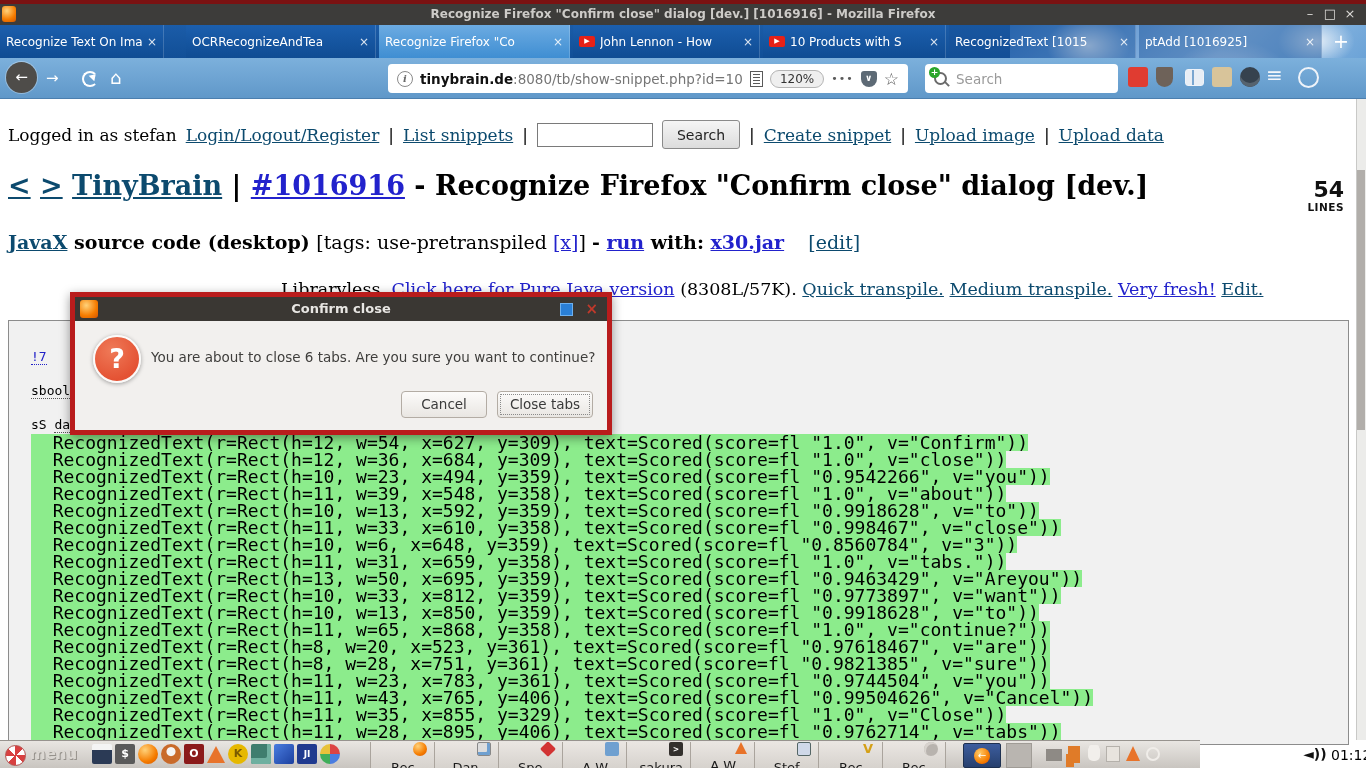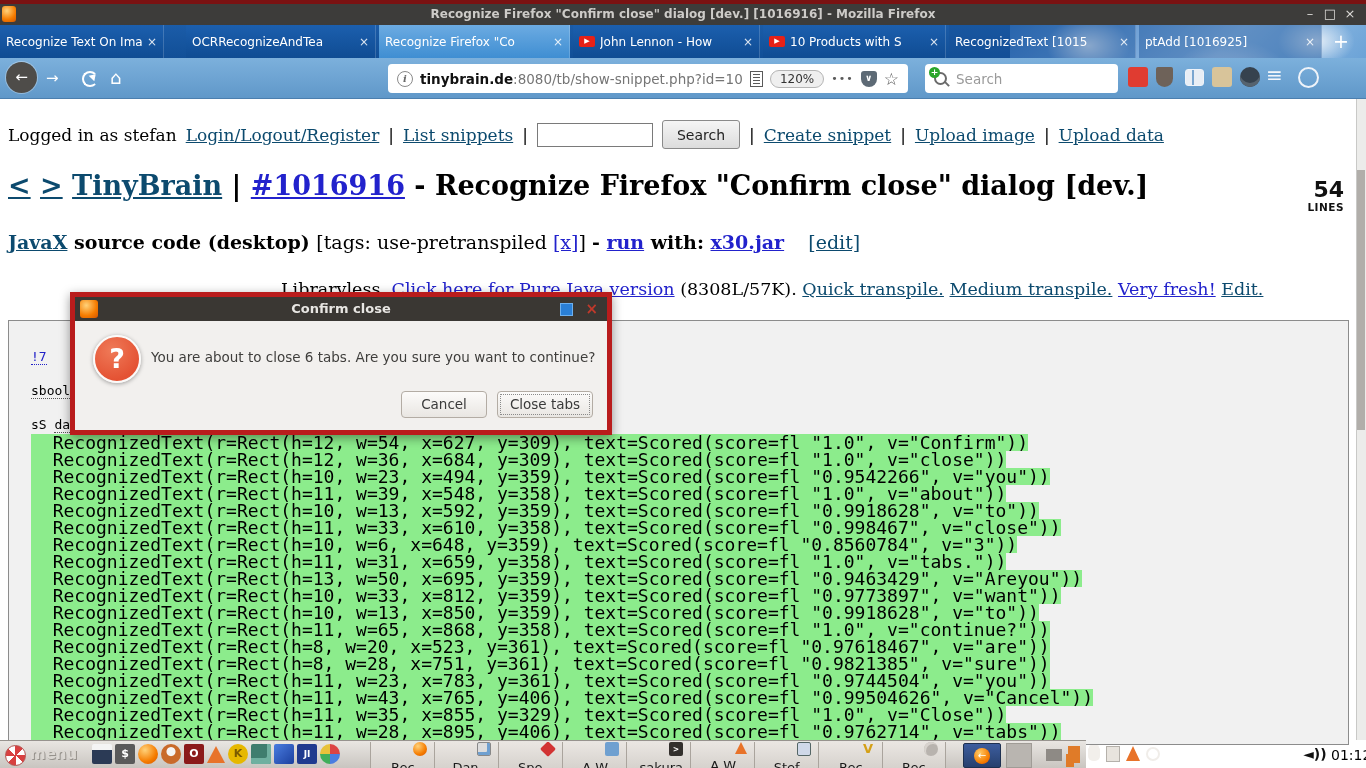--- a/index.html
+++ b/index.html
@@ -124,21 +124,21 @@
            border:2px solid #fbfaf9;box-shadow:0 1px 4px rgba(0,0,0,.35);
            color:#fff;font-size:27px;font-weight:bold;text-align:center;line-height:44px;}
   .dlg-msg{left:76px;top:52px;color:#3f3e3c;font-size:13.5px;}
   .dlg-btn{top:94px;height:27px;background:linear-gradient(180deg,#fcfbfa,#e9e6e2);
            border:1px solid #b3aca4;border-radius:4px;font-size:13.5px;color:#3a3a3a;
            text-align:center;line-height:25px;box-sizing:border-box;}
   .dlg-cancel{left:326px;width:86px;}
   .dlg-closetabs{left:422px;width:96px;outline:1px dotted #8a8a8a;outline-offset:-4px;}
 
   
-  .taskbar{left:0;top:740px;width:1086px;height:28px;background:linear-gradient(180deg,#e9e6e2,#c9c5c0);
+  .taskbar{left:0;top:740px;width:1200px;height:28px;background:linear-gradient(180deg,#e9e6e2,#c9c5c0);
            border-top:1px solid #97938e;box-sizing:border-box;}
   .pinwheel{left:5px;top:4px;width:19px;height:19px;border-radius:50%;border:1px solid #b5524f;
             background:conic-gradient(#d84040 0 45deg,#fff 45deg 90deg,#d84040 90deg 135deg,#fff 135deg 180deg,
                                       #d84040 180deg 225deg,#fff 225deg 270deg,#d84040 270deg 315deg,#fff 315deg);}
   .menutext{left:30px;top:4px;font-size:15px;font-weight:bold;color:#dcd8d3;text-shadow:1px 1px 0 #96928c;}
   .launchers{left:92px;top:3px;display:flex;gap:3px;}
   .ln{width:20px;height:20px;border-radius:2px;flex:0 0 auto;position:relative;
       font:bold 11px/20px "DejaVu Sans",sans-serif;color:#fff;text-align:center;}
   .ln-files{background:linear-gradient(#f4f4f4 0 6px,#2b3a55 6px);}
   .ln-term{background:#5a5a5a;}

